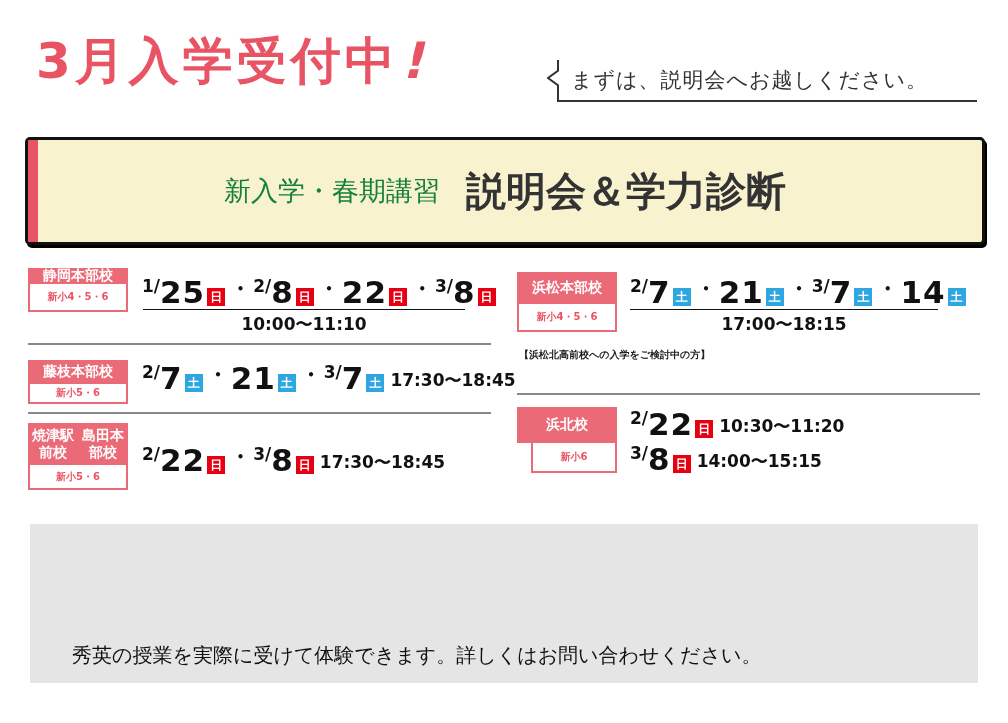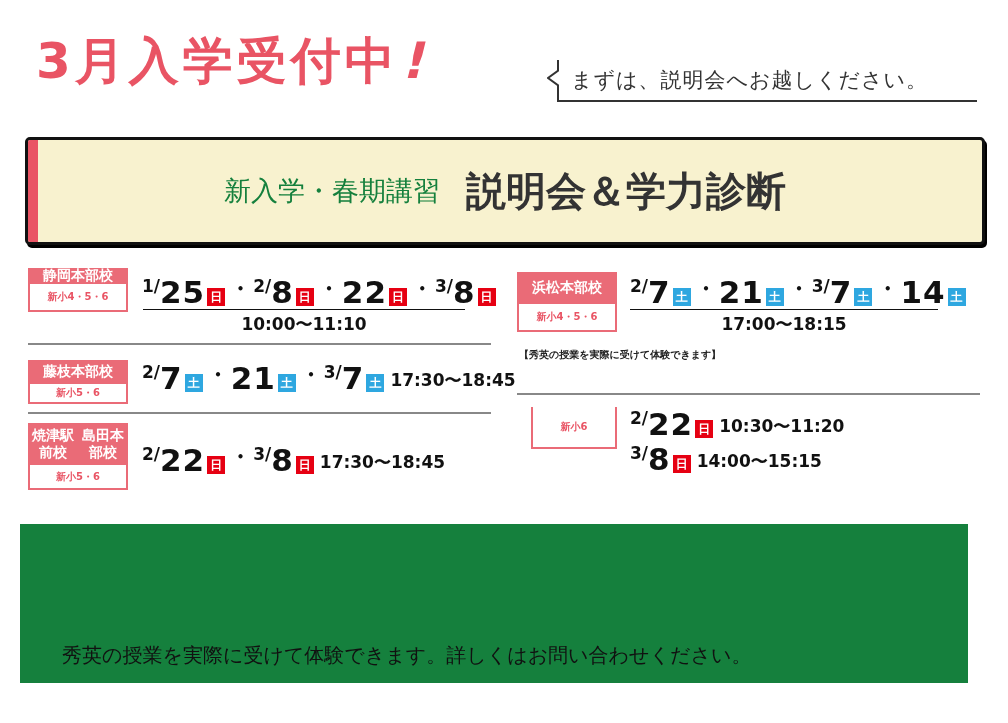--- a/index.html
+++ b/index.html
@@ -69,22 +69,22 @@
     .day.sat { background: #2ea7e0; }
     .time { font-size: 17px; font-weight: bold; margin-left: 4px; margin-bottom: 2px; }
 
     .uline { position: absolute; height: 1px; background: #111; }
     .timecenter { position: absolute; font-size: 17px; font-weight: bold; text-align: center; white-space: nowrap; }
     .divider { position: absolute; height: 2px; background: #888; }
 
     .note { position: absolute; left: 519px; top: 347px; font-size: 10px; font-weight: bold; color: #222; line-height: 1.6; white-space: nowrap; }
 
     .blue {
-      position: absolute; left: 20px; top: 524px; width: 948px; height: 159px;
-      background: #15803d;
+      position: absolute; left: 30px; top: 524px; width: 948px; height: 159px;
+      background: #e5e5e5;
     }
     .blue .text {
       position: absolute; left: 42px; bottom: 14px;
       font-size: 20px; color: #111; white-space: nowrap;
     }
   </style>
 </head>
 <body>
 
 <div class="headline">
@@ -183,27 +183,28 @@
   <span class="big">7</span>
   <span class="day sat">土</span>
   <span class="dot">・</span>
   <span class="big">14</span>
   <span class="day sat">土</span>
 </div>
 <div class="uline" style="left:630px; top:309px; width:308px;"></div>
 <div class="timecenter" style="left:630px; top:313px; width:308px;">17:00〜18:15</div>
 
 <div class="note">
-  <div>【秀英の授業を実際に受けて体験できます】</div>
+  <div>【浜松北高前校への入学をご検討中の方】</div>
 </div>
 
 <div class="divider" style="left:517px; top:393px; width:463px;"></div>
 
 <div class="campus" style="left:517px; top:407px;">
-  <div class="grade" style="height:42px;margin-left:14px;">新小6</div>
+  <div class="name" style="height:36px;">浜北校</div>
+  <div class="grade" style="height:30px;margin-left:14px;">新小6</div>
 </div>
 <div class="dates" style="left:630px; top:406px; height:34px;">
   <span class="sup">2/</span>
   <span class="big">22</span>
   <span class="day sun">日</span>
   <span class="time">10:30〜11:20</span>
 </div>
 <div class="dates" style="left:630px; top:441px; height:34px;">
   <span class="sup">3/</span>
   <span class="big">8</span>

